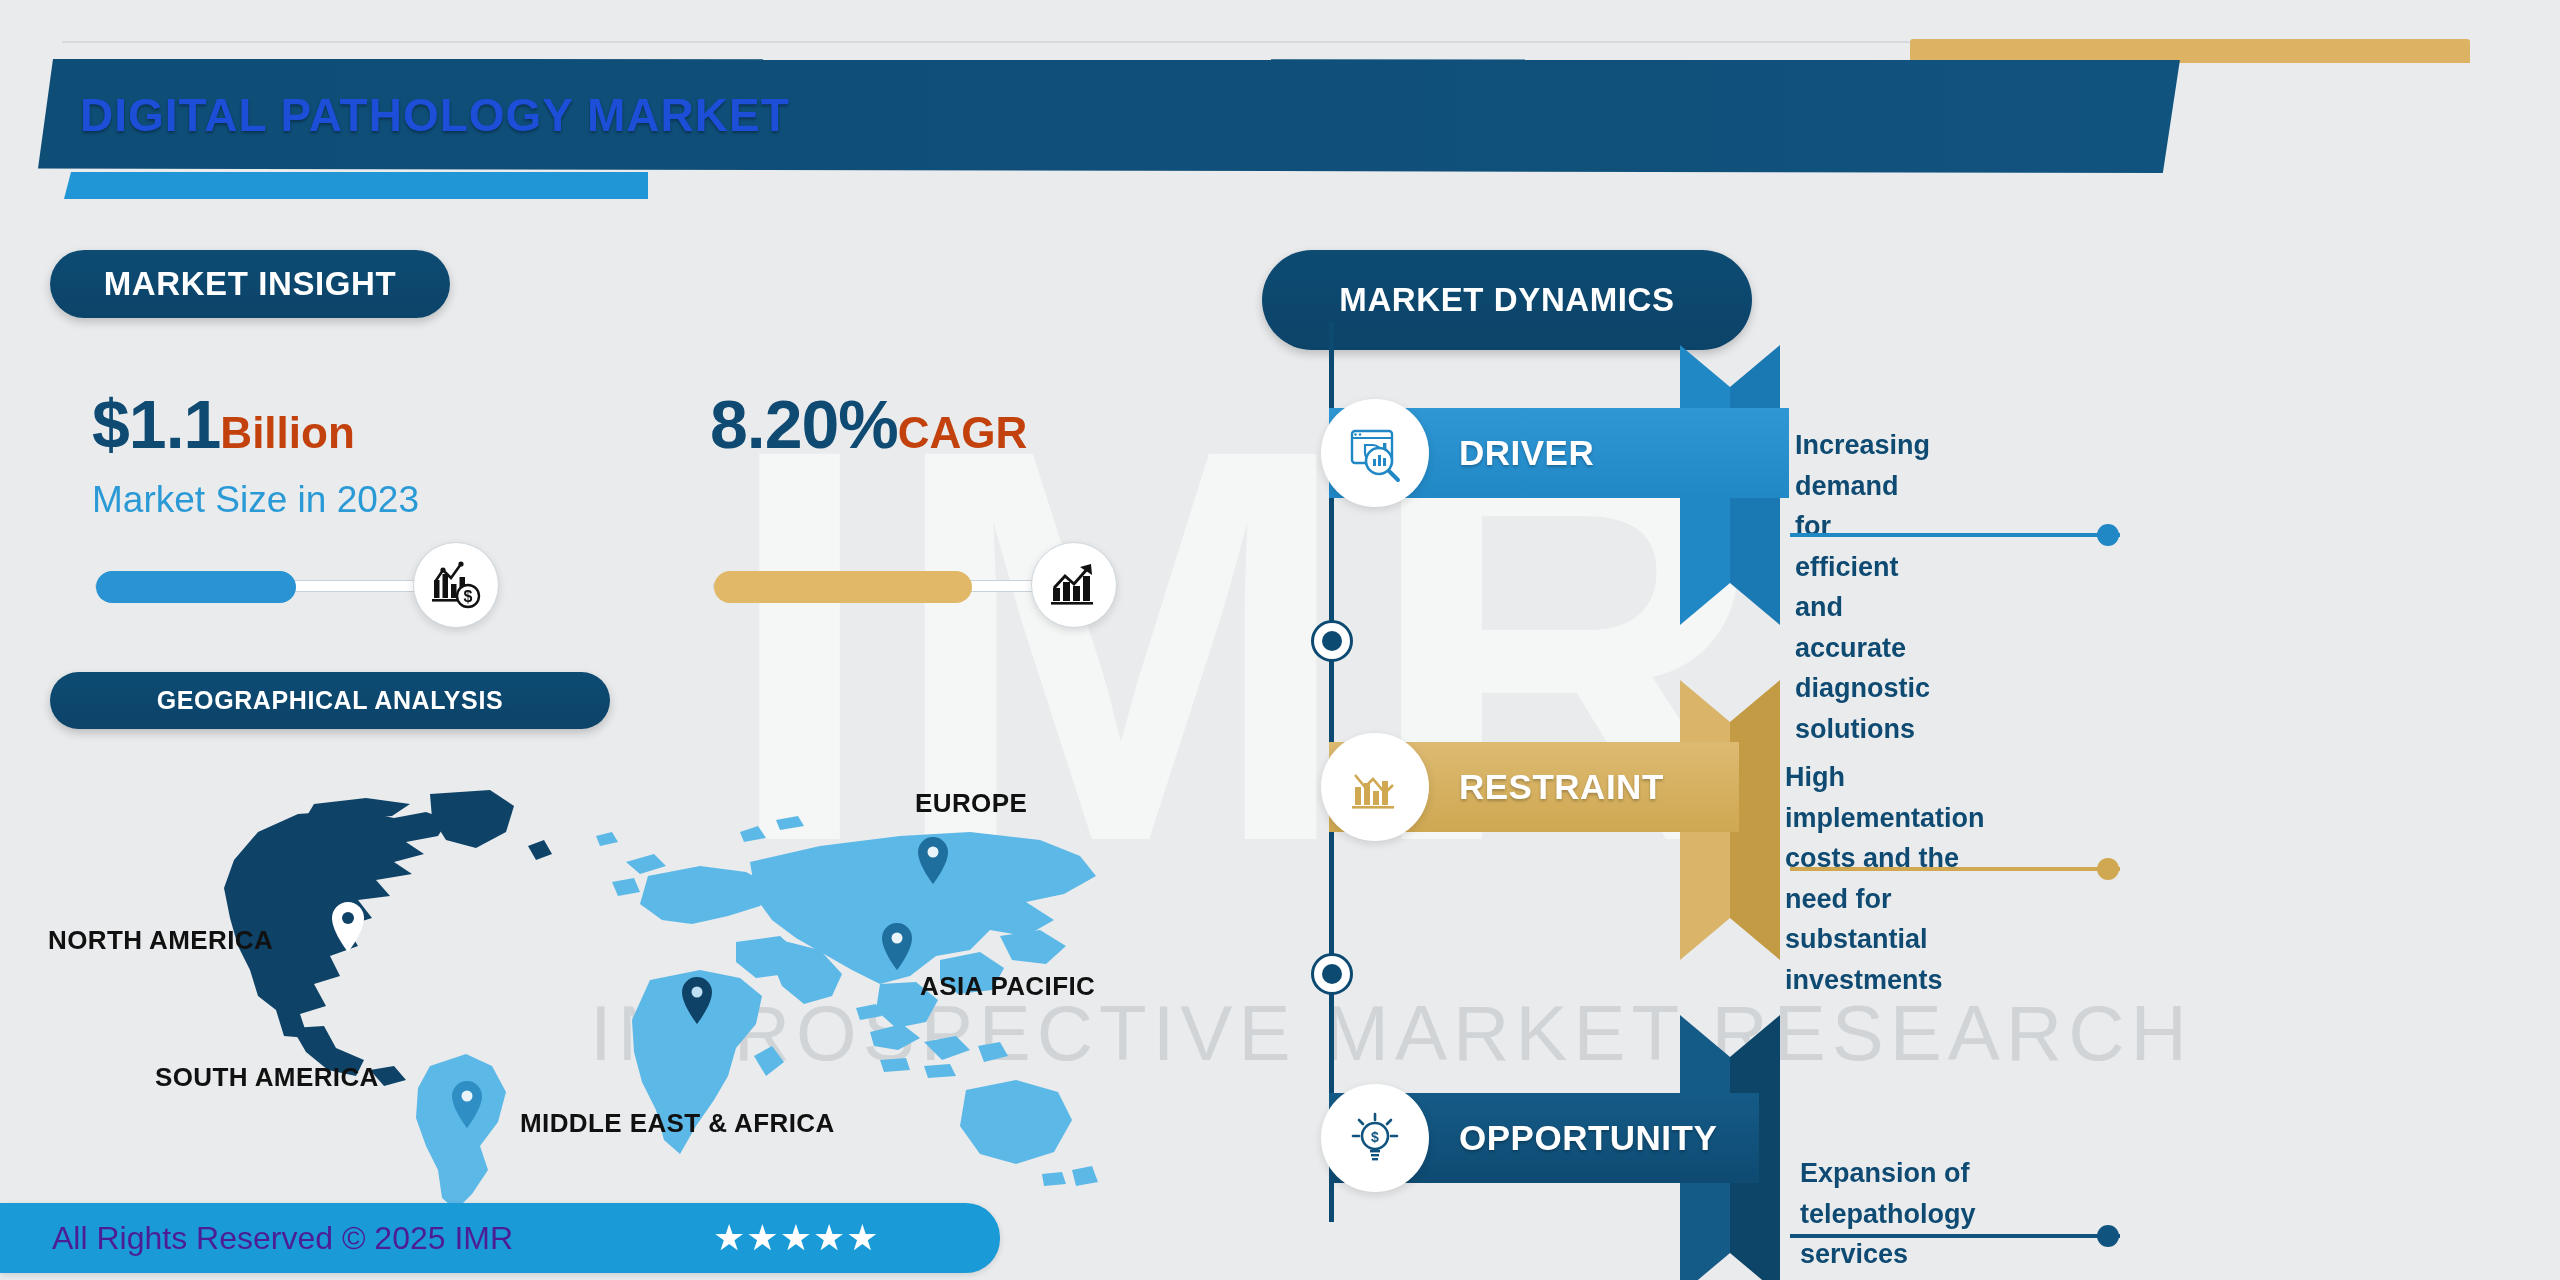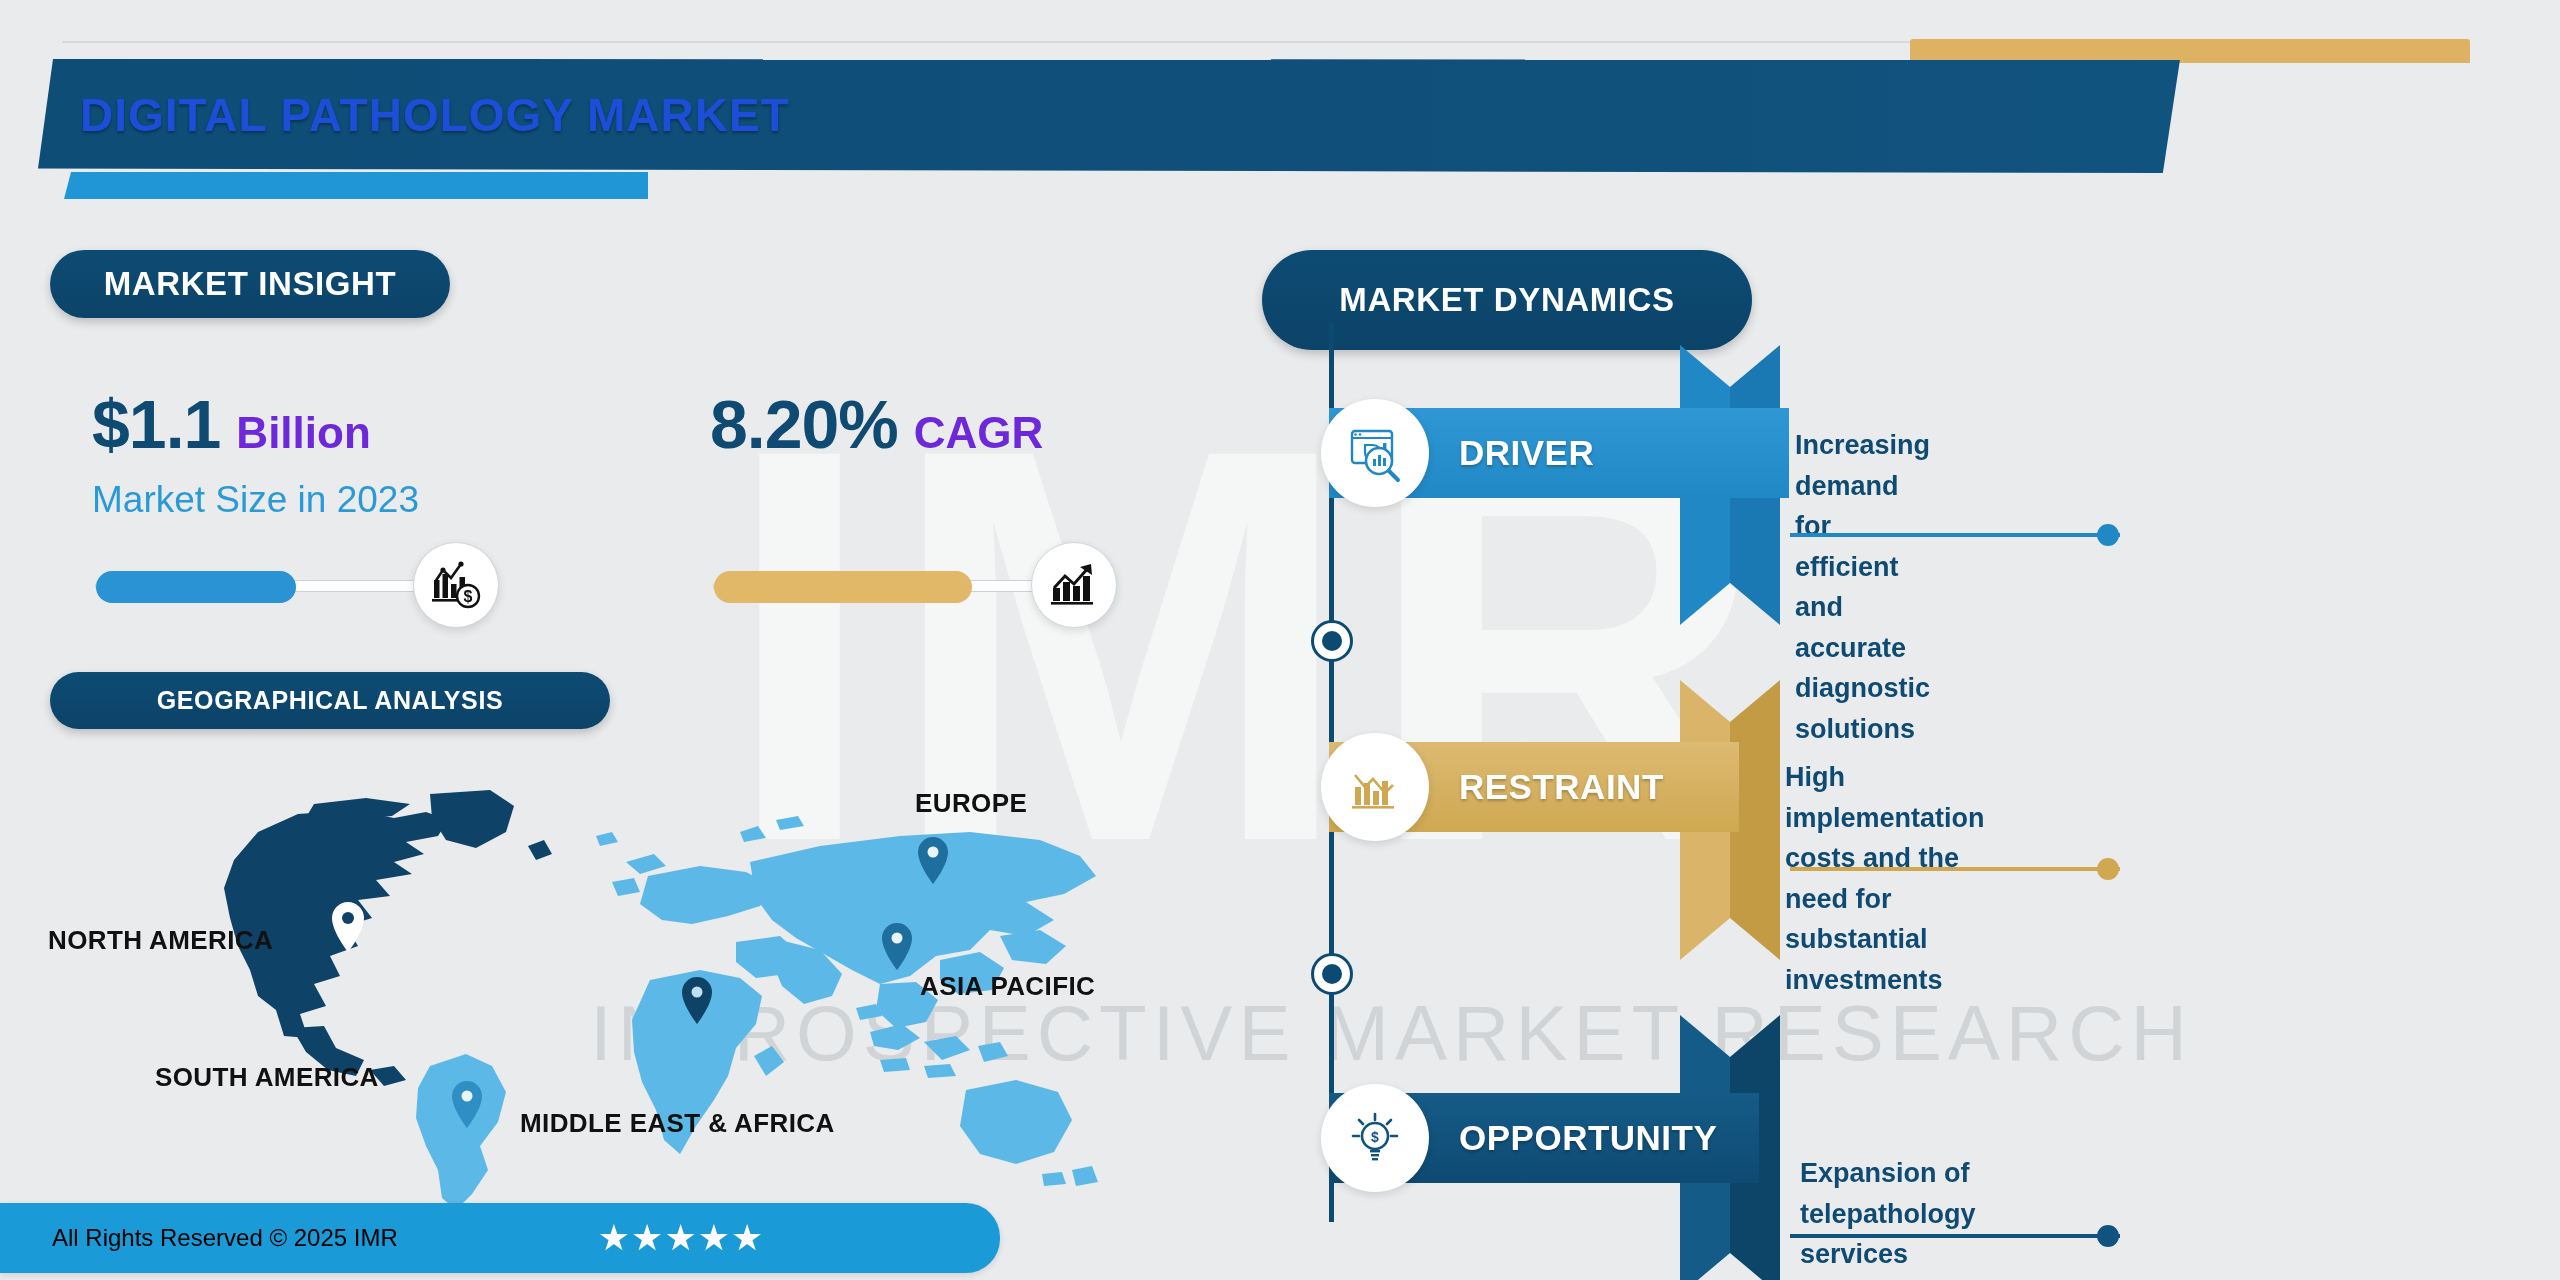--- a/index.html
+++ b/index.html
@@ -137,22 +137,21 @@
   }
   .stat-value {
     font-size: 68px;
     font-weight: bold;
     color: #0e4a72;
     letter-spacing: -1px;
   }
   .stat-unit {
     font-size: 44px;
     font-weight: bold;
-    color: #6d28d9;
-    margin-left: 16px;
+    color: #c2410c;
   }
   .stat-caption {
     margin-top: 16px;
     font-size: 37px;
     color: #2a9ad6;
     white-space: nowrap;
   }
 
   .track {
     position: absolute;
@@ -336,22 +335,22 @@
     width: 1000px;
     height: 70px;
     background: #1a9bd7;
     border-radius: 0 34px 34px 0;
     display: flex;
     align-items: center;
     box-shadow: 0 2px 6px rgba(0,0,0,0.12);
   }
   #footer-text {
     margin-left: 52px;
-    font-size: 24px;
-    color: #000000;
+    font-size: 32px;
+    color: #4c1d95;
     white-space: nowrap;
   }
   #footer-stars {
     margin-left: 200px;
     font-size: 36px;
     color: #ffffff;
     letter-spacing: 1px;
   }
 </style>
 </head>

